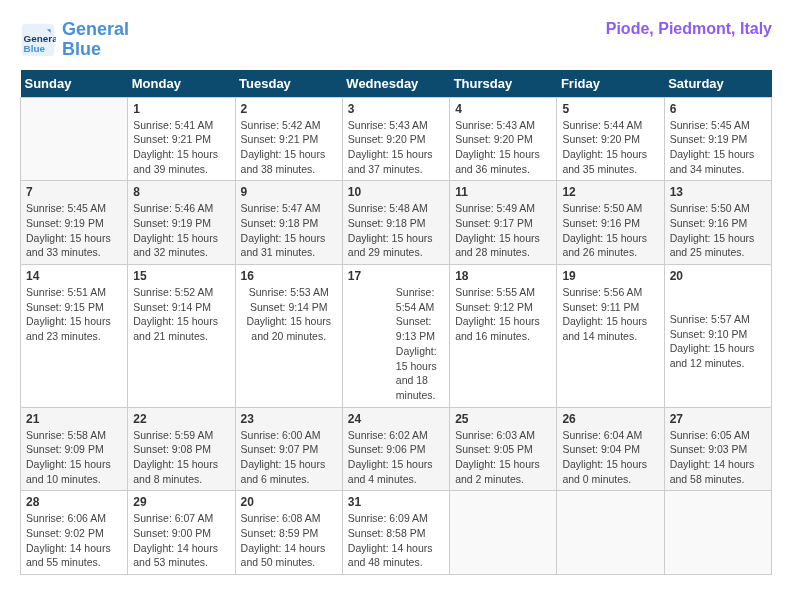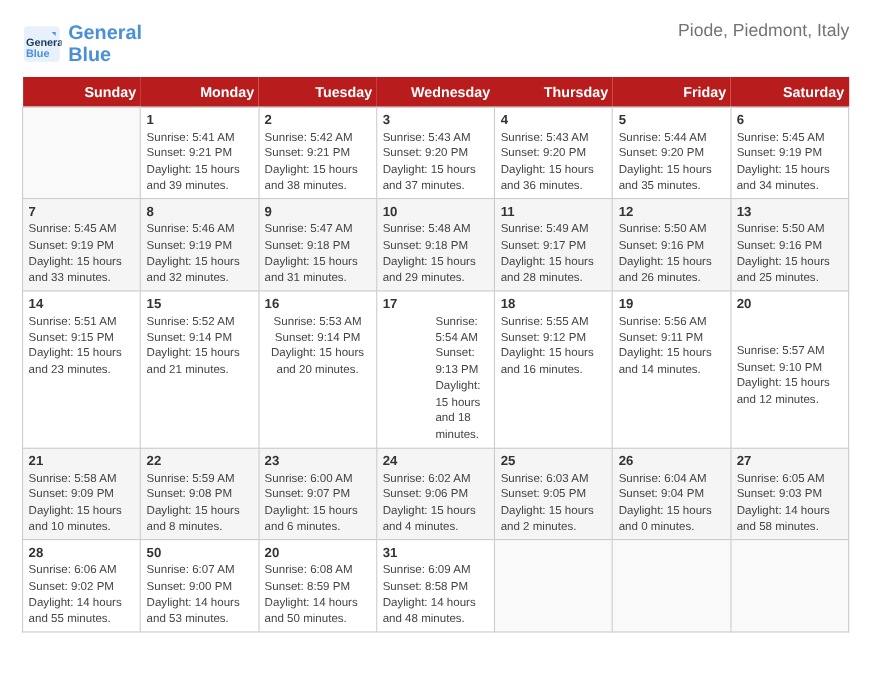--- a/index.html
+++ b/index.html
@@ -37,32 +37,33 @@
     .title-block {
       text-align: right;
     }
     .month-year {
       font-size: 36px;
       font-weight: bold;
       color: #1a3a5c;
     }
     .location {
       font-size: 16px;
-      color: #737373;
+      color: #8b5cf6;
+      font-weight: bold;
     }
     table {
       width: 100%;
       border-collapse: collapse;
       font-size: 11px;
     }
     thead tr th {
-      background: #b91c1c;
+      background: #0c4a6e;
       color: #fff;
       padding: 6px 4px;
-      text-align: right;
+      text-align: left;
       font-size: 13px;
       font-weight: bold;
     }
     tbody tr td {
       border: 1px solid #ccc;
       vertical-align: top;
       padding: 4px 5px;
       height: 80px;
       width: 14.28%;
       color: #333;
@@ -323,21 +324,21 @@
       </tr>
       <tr>
         <td>
           <span class="day-num">28</span>
           <div class="cell-info" style="white-space: pre-line;">Sunrise: 6:06 AM
 Sunset: 9:02 PM
 Daylight: 14 hours
 and 55 minutes.</div>
         </td>
         <td>
-          <span class="day-num">50</span>
+          <span class="day-num">29</span>
           <div class="cell-info" style="white-space: pre-line;">Sunrise: 6:07 AM
 Sunset: 9:00 PM
 Daylight: 14 hours
 and 53 minutes.</div>
         </td>
         <td>
           <span class="day-num">20</span>
           <div class="cell-info" style="white-space: pre-line;">Sunrise: 6:08 AM
 Sunset: 8:59 PM
 Daylight: 14 hours

